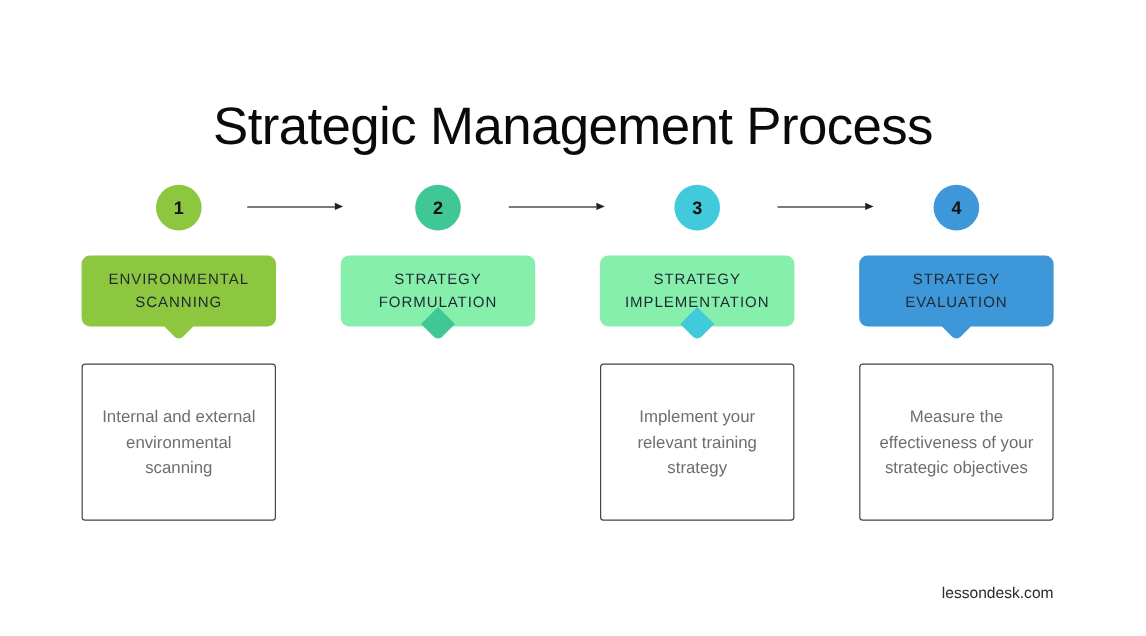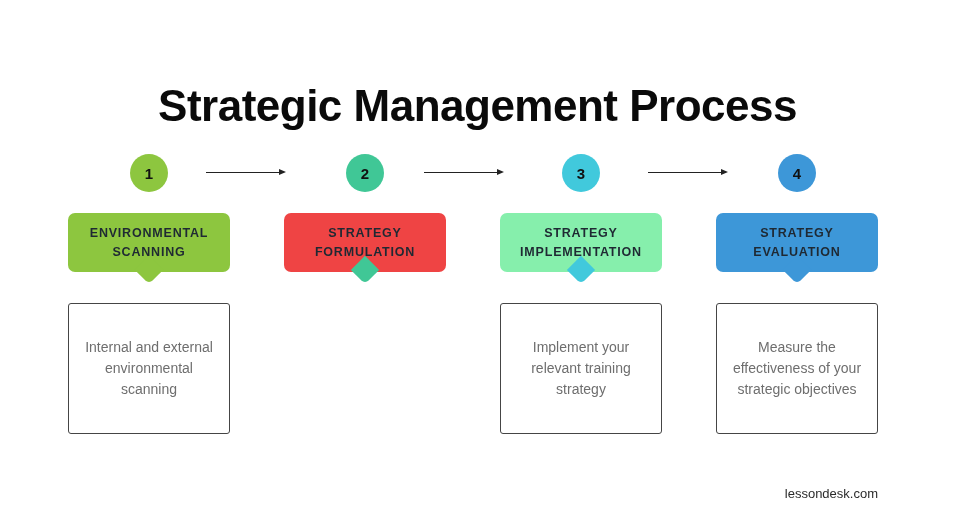--- a/index.html
+++ b/index.html
@@ -2,35 +2,35 @@
 <html><head>
 <meta charset="utf-8">
 <style>
   html,body{margin:0;padding:0;background:#ffffff;}
   .canvas{
     position:relative;width:955px;height:530px;background:#ffffff;overflow:hidden;
     font-family:"Liberation Sans",sans-serif;
   }
   .main-title{
     position:absolute;left:0;right:0;top:52px;height:60px;
-    text-align:center;font-size:44px;font-weight:700;color:#0a0a0a;
+    text-align:center;font-size:44px;font-weight:400;color:#0a0a0a;
     letter-spacing:-0.5px;
   }
   .col{position:absolute;top:154px;width:162px;height:286px;}
   .col-1{left:68px;} .col-2{left:284px;} .col-3{left:500px;} .col-4{left:716px;}
   .circle{
     position:absolute;top:0;left:62px;width:38px;height:38px;border-radius:50%;
     display:flex;align-items:center;justify-content:center;
     font-size:15px;font-weight:700;color:#111111;
   }
   .bubble{
     position:absolute;top:59px;left:0;width:162px;height:59px;border-radius:7px;
     display:flex;align-items:center;justify-content:center;text-align:center;
     box-sizing:border-box;padding:6px 10px;
-    font-size:12.5px;font-weight:700;letter-spacing:0.8px;line-height:1.45;
+    font-size:12.5px;font-weight:400;letter-spacing:0.8px;line-height:1.45;
     color:#1f2933;
   }
   .tail{
     position:absolute;bottom:-8px;left:50%;width:20px;height:20px;
     transform:translateX(-50%) rotate(45deg);border-radius:0 0 5px 0;
   }
   .bubble-label{position:relative;}
   .desc-box{
     position:absolute;top:149px;left:0;width:162px;height:131px;
     box-sizing:border-box;border:1px solid #454545;border-radius:3px;background:#ffffff;
@@ -75,21 +75,21 @@
 
   <div class="arrow arrow-1">
     <span class="line"></span>
     <span class="head"></span>
   </div>
 
   <div class="col col-2">
     <div class="circle" style="background-color: rgb(64, 199, 150);">
       <span>2</span>
     </div>
-    <div class="bubble" style="background-color: #ef4444;">
+    <div class="bubble" style="background-color: #86efac;">
       <span class="tail" style="background-color: rgb(64, 199, 150);"></span>
       <span class="bubble-label">STRATEGY FORMULATION</span>
     </div>
   </div>
 
   <div class="arrow arrow-2">
     <span class="line"></span>
     <span class="head"></span>
   </div>
 

